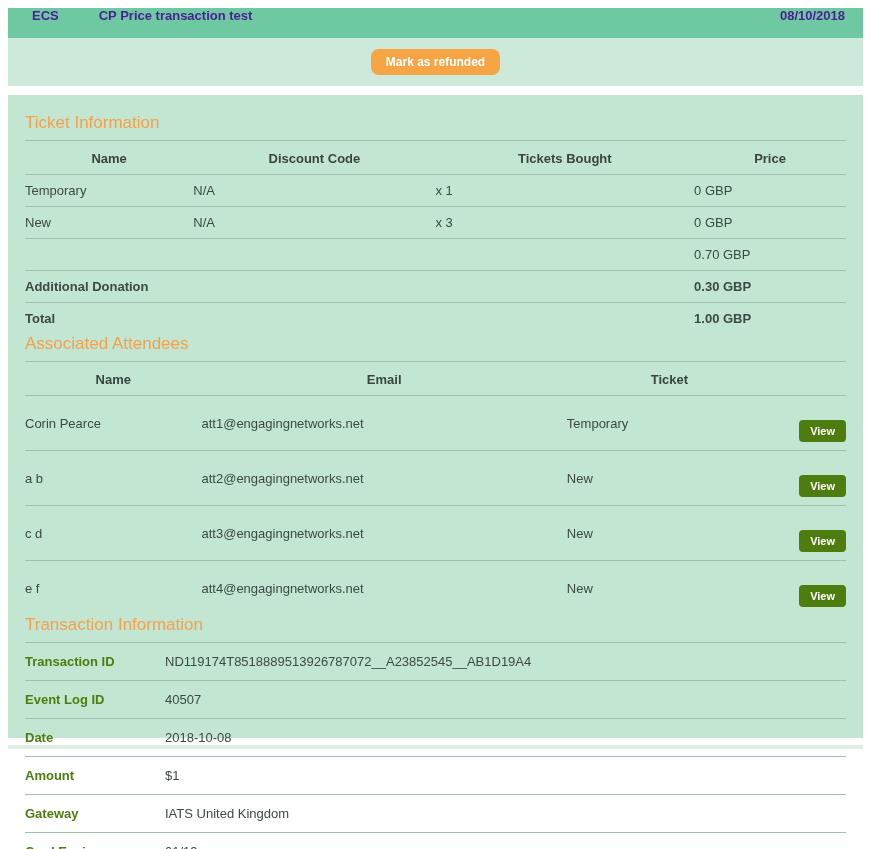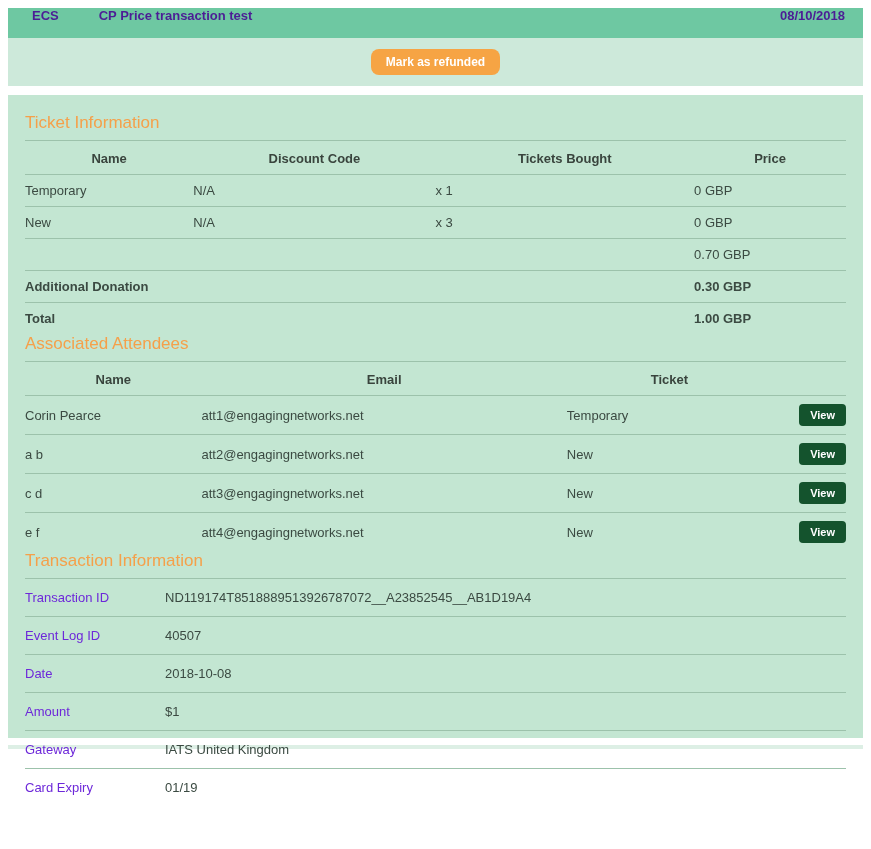--- a/index.html
+++ b/index.html
@@ -88,39 +88,40 @@
   .ticket-table col.c4 { width: 18.5%; }
 
   
   .attendee-table col.c1 { width: 21.5%; }
   .attendee-table col.c2 { width: 44.5%; }
   .attendee-table col.c3 { width: 25%; }
   .attendee-table col.c4 { width: 9%; }
   .attendee-table td { padding: 8px 0; height: 36px; vertical-align: middle; }
   .attendee-table td.action { text-align: right; }
   .btn-view {
-    background: #14532d;
+    background: #4d7c0f;
     color: #ffffff;
     font-weight: 700;
     font-size: 11px;
     font-family: inherit;
     border: none;
     border-radius: 4px;
     padding: 5px 11px;
     cursor: pointer;
+    margin-top: 16px;
   }
 
   
   .kv-row {
     display: flex;
     padding: 11px 0;
     font-size: 13px;
   }
   .kv-row + .kv-row { border-top: 1px solid #9cc2ab; }
-  .kv-label { width: 140px; font-weight: 400; color: #6d28d9; }
+  .kv-label { width: 140px; font-weight: 700; color: #4d7c0f; }
   .kv-value { flex: 1; }
 
   
   .footer-gap { height: 7px; background: #ffffff; }
   .footer-strip { height: 4px; background: #ddefe5; margin: 0 8px; }
 </style>
 </head>
 <body>
 
 <div class="page">

